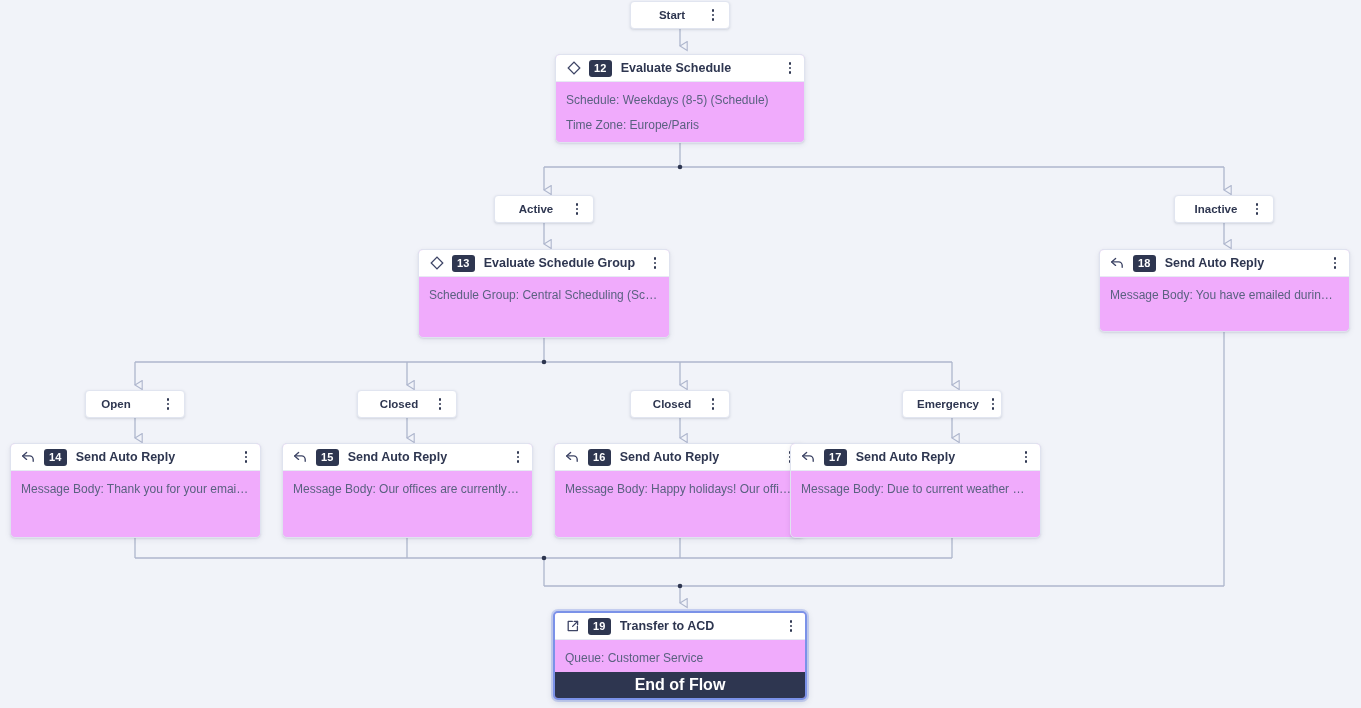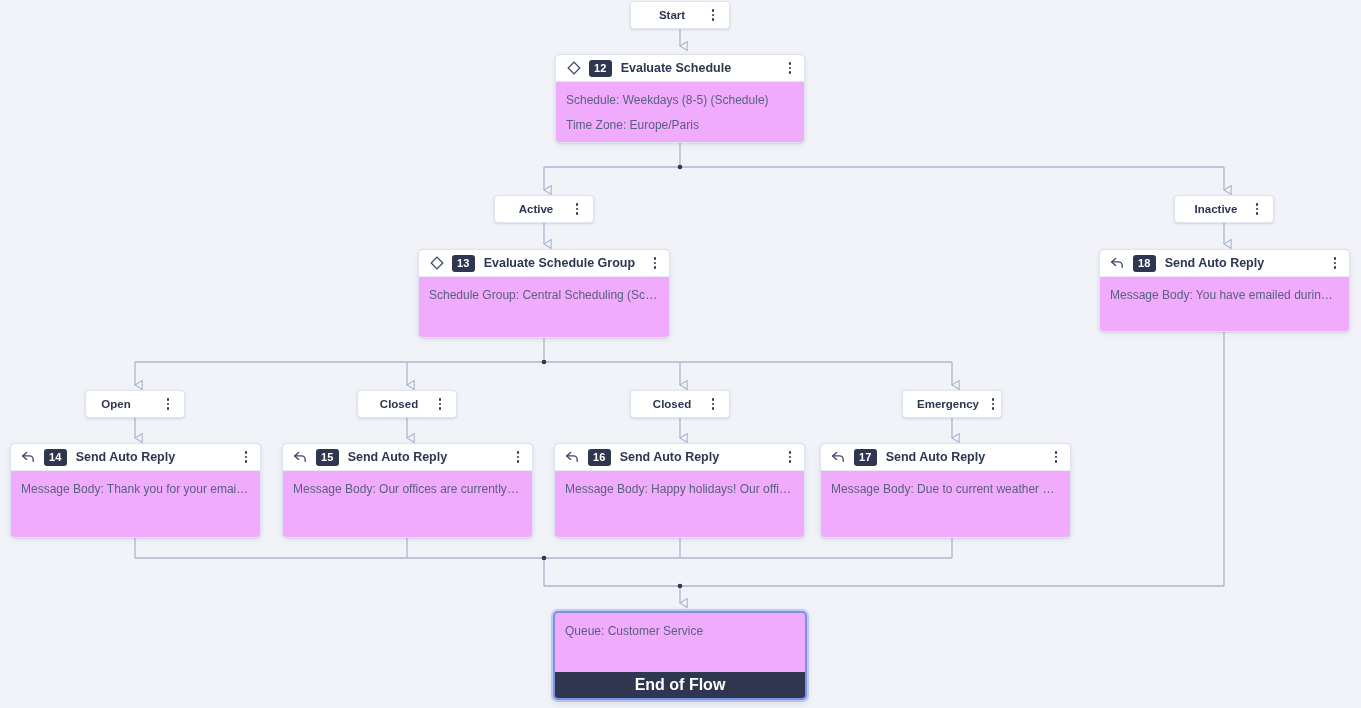--- a/index.html
+++ b/index.html
@@ -397,21 +397,21 @@
         <i></i>
           <i></i>
           <i></i>
       </span>
     </div>
     <div class="node-body">
       <div class="node-prop">Message Body: Happy holidays! Our offices are cl...</div>
     </div>
   </div>
 
-  <div class="node" style="left:820px; top:443px; width:251px; height:95px;">
+  <div class="node" style="left:790px; top:443px; width:251px; height:95px;">
     <div class="node-header">
       <span class="node-icon">
         <svg class="icon-svg" width="15" height="14" viewBox="0 0 15 14">
           <path d="M5.6,2.4 L1.6,5.9 L5.6,9.4" fill="none" stroke="#3d4465" stroke-width="1.35" stroke-linecap="round" stroke-linejoin="round"></path>
           <path d="M1.9,5.9 H8.6 a3.6,3.6 0 0 1 3.6,3.6 V11.3" fill="none" stroke="#3d4465" stroke-width="1.35" stroke-linecap="round"></path>
         </svg>
       </span>
       <span class="node-badge">17</span>
       <span class="node-title">Send Auto Reply</span>
       <span class="kebab">
@@ -419,19 +419,35 @@
           <i></i>
           <i></i>
       </span>
     </div>
     <div class="node-body">
       <div class="node-prop">Message Body: Due to current weather conditions,...</div>
     </div>
   </div>
 
   <div class="node selected" style="left:553px; top:611px; width:254px; height:89px;">
+    <div class="node-header">
+      <span class="node-icon">
+        <svg class="icon-svg" width="14" height="14" viewBox="0 0 14 14">
+          <path d="M6.3,2.4 H2.2 V11.6 H11.4 V7.5" fill="none" stroke="#3d4465" stroke-width="1.3" stroke-linecap="round" stroke-linejoin="round"></path>
+          <path d="M8.2,2.4 H11.6 V5.8" fill="none" stroke="#3d4465" stroke-width="1.3" stroke-linecap="round" stroke-linejoin="round"></path>
+          <path d="M11.5,2.5 L6.6,7.4" fill="none" stroke="#3d4465" stroke-width="1.3" stroke-linecap="round"></path>
+        </svg>
+      </span>
+      <span class="node-badge">19</span>
+      <span class="node-title">Transfer to ACD</span>
+      <span class="kebab">
+        <i></i>
+          <i></i>
+          <i></i>
+      </span>
+    </div>
     <div class="node-body">
       <div class="node-prop">Queue: Customer Service</div>
     </div>
     <div class="node-footer">End of Flow</div>
   </div>
 
 </div>
 
 </body></html>

